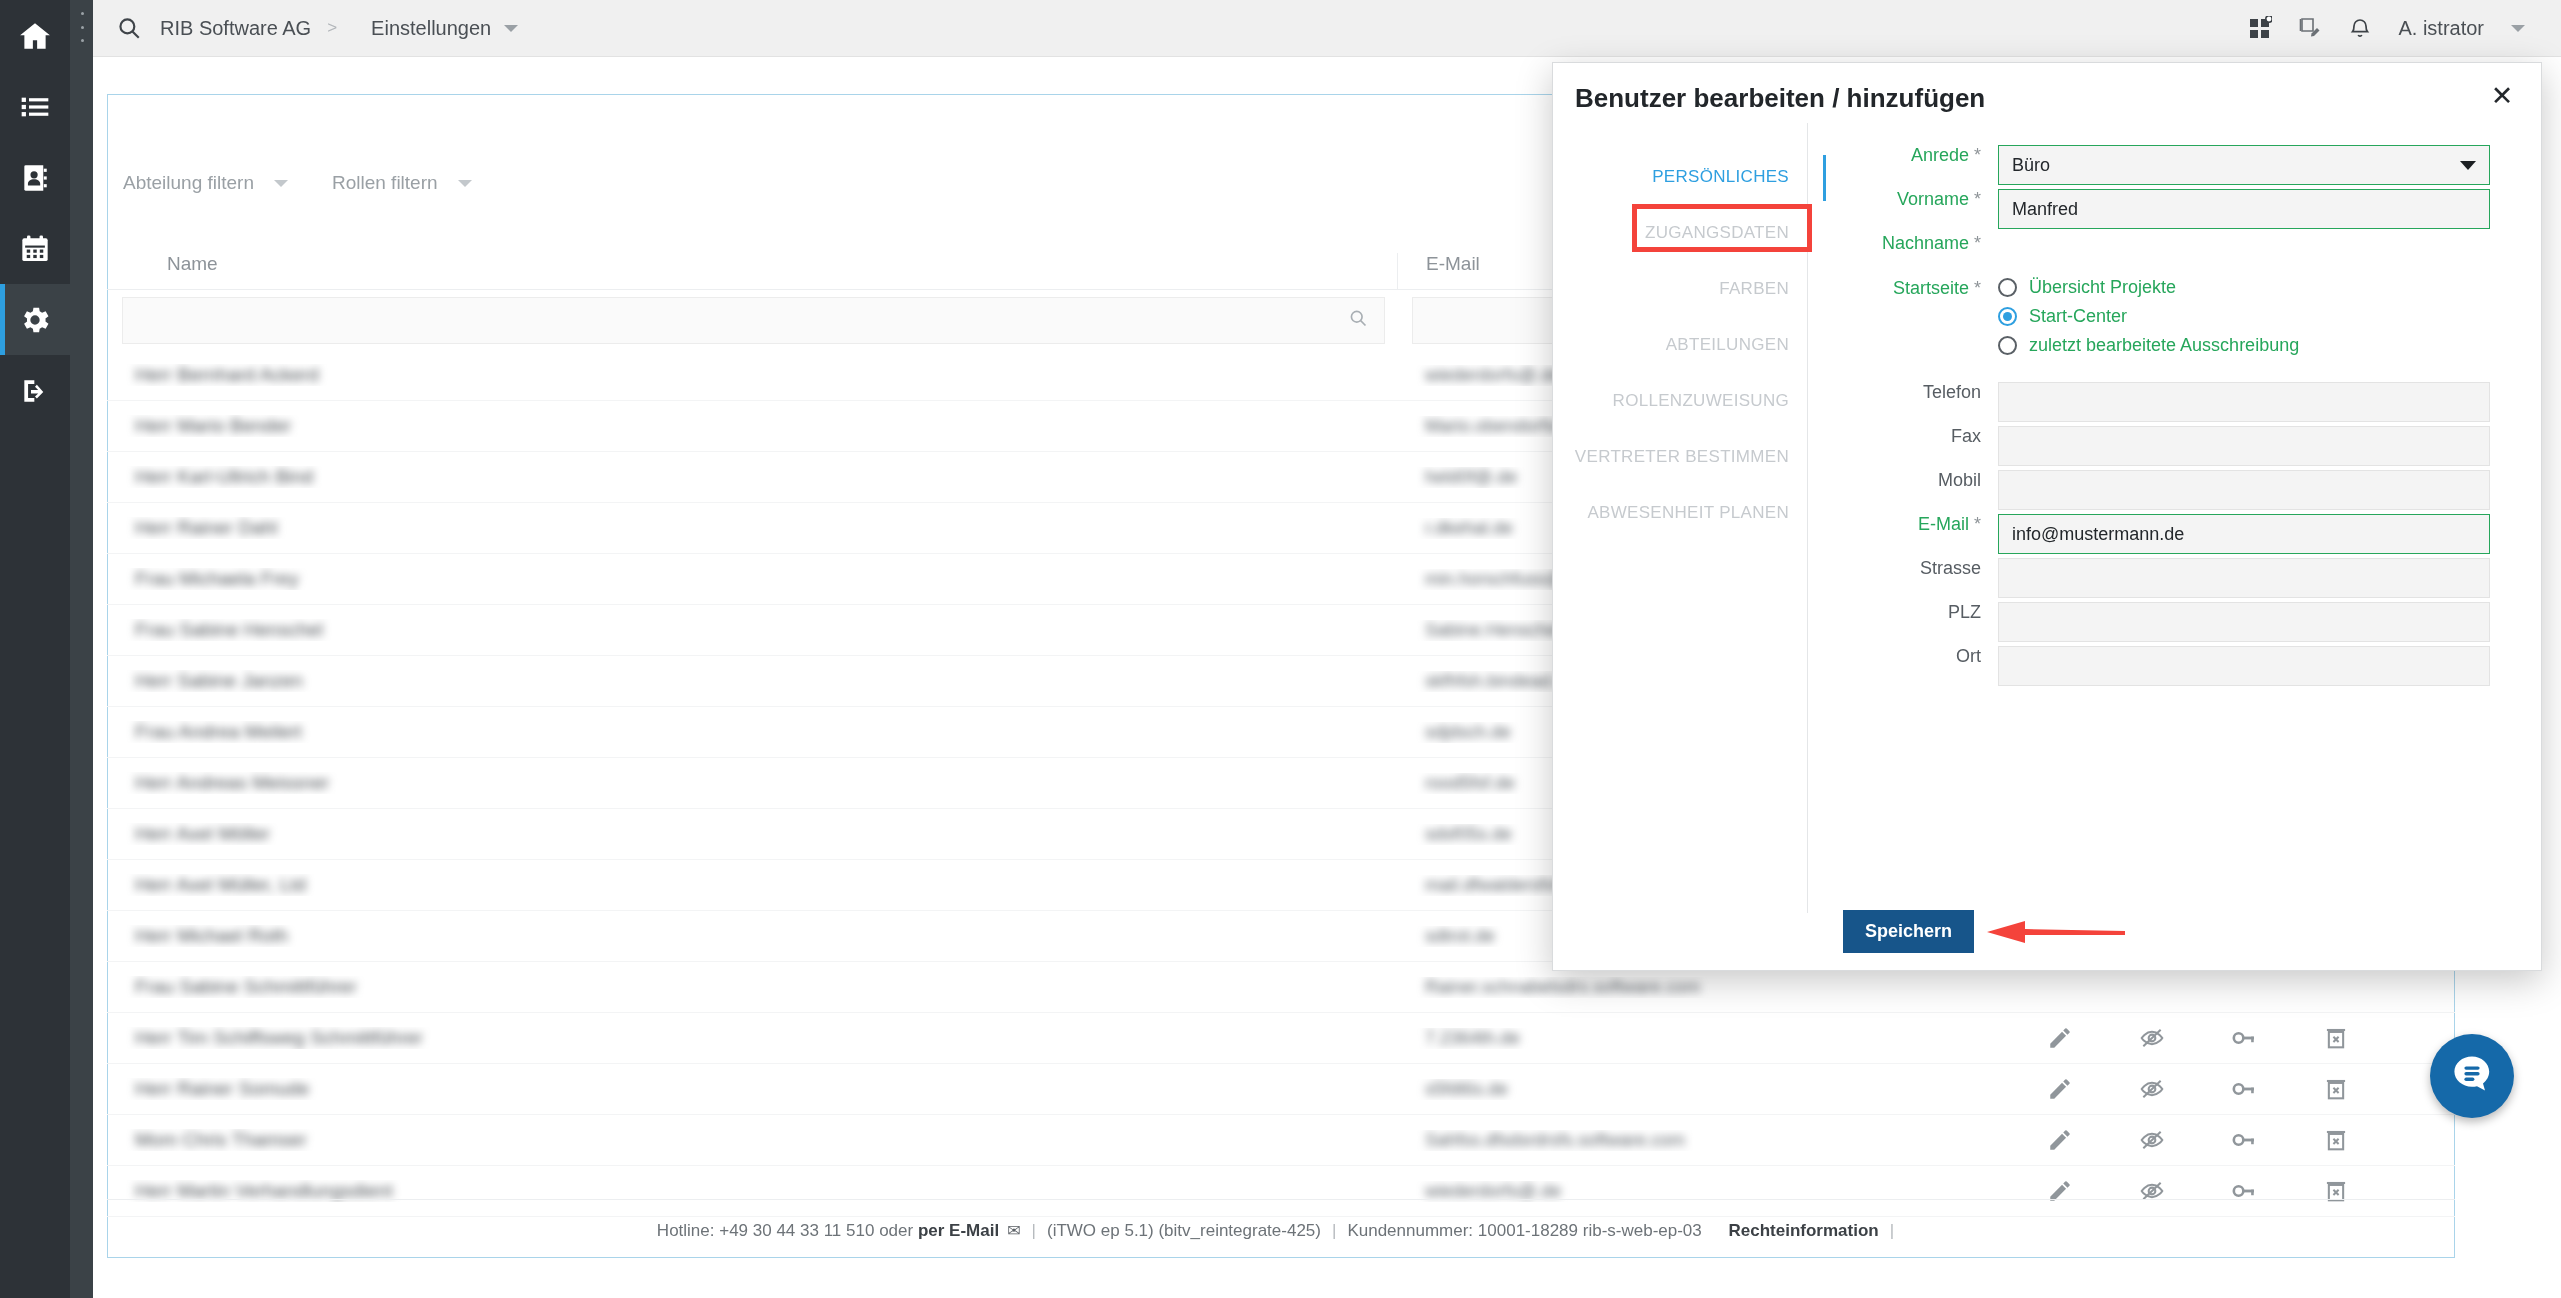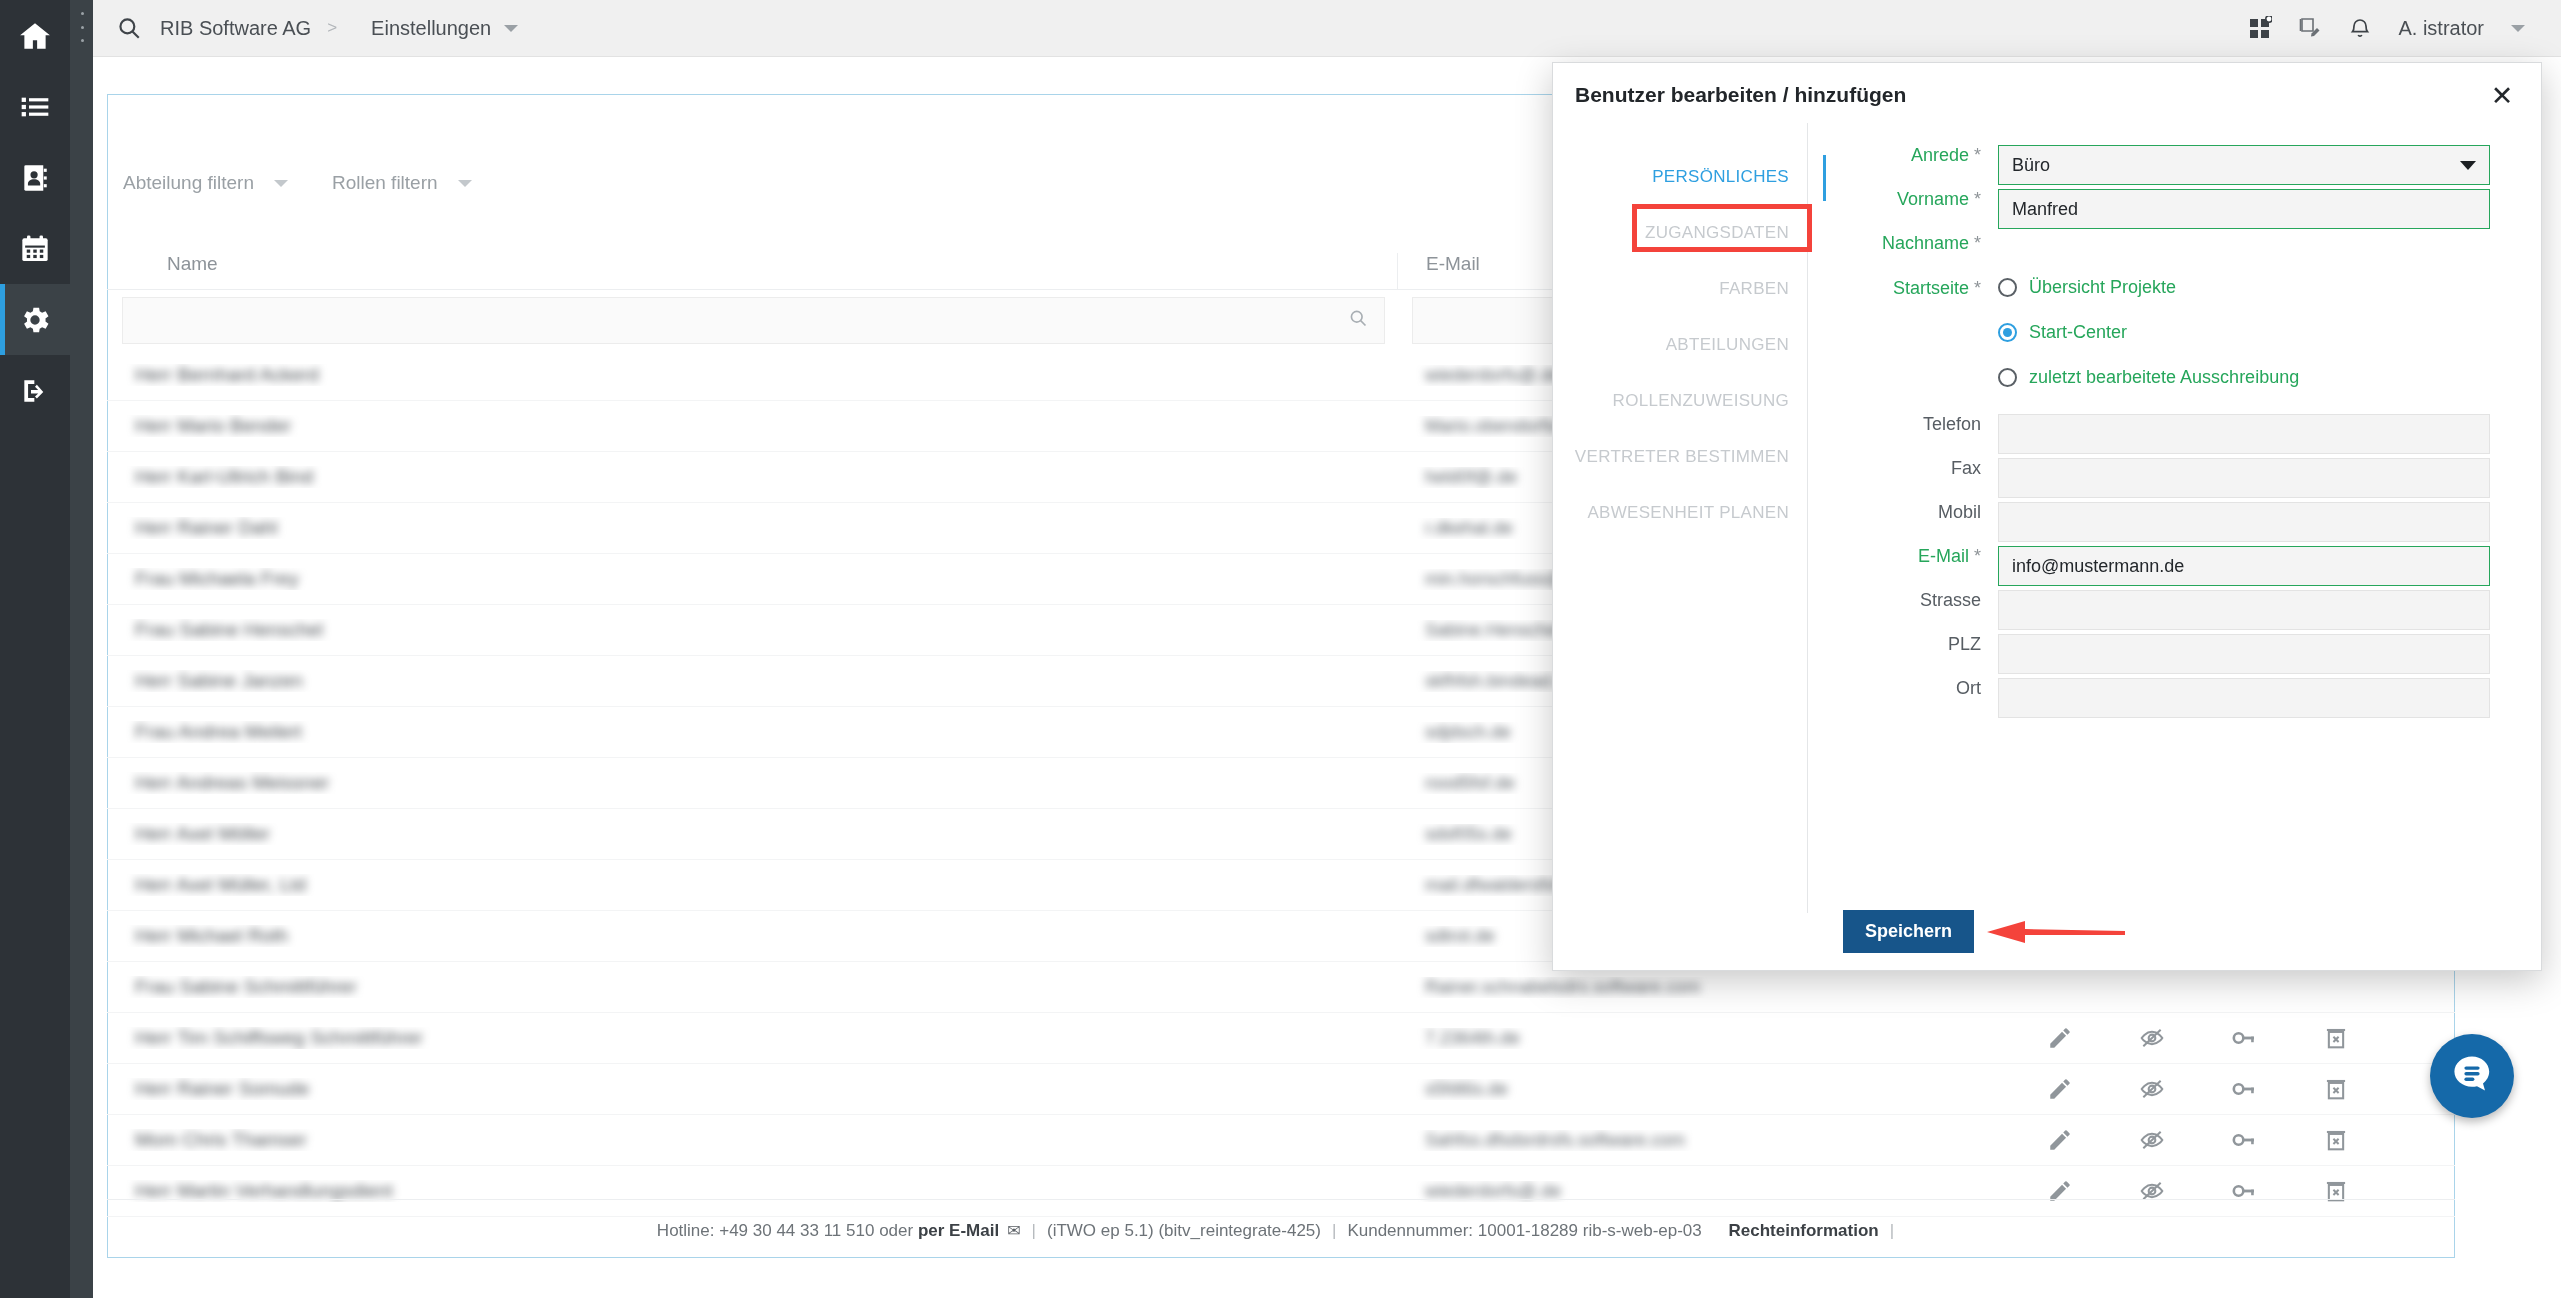--- a/index.html
+++ b/index.html
@@ -193,21 +193,21 @@
   .modal {
     position: absolute; left: 1552px; top: 62px;
     width: 990px; height: 909px;
     background: #ffffff;
     border: 1px solid #d9dbdd;
     box-shadow: 0 10px 34px rgba(0,0,0,.22);
     z-index: 50;
   }
   .modal-title {
     position: absolute; left: 22px; top: 20px;
-    font-size: 21px; font-weight: bold; color: #22262a;
+    font-size: 26px; font-weight: bold; color: #22262a;
   }
   .modal-close {
     position: absolute; right: 22px; top: 16px;
     width: 34px; height: 34px;
     display: flex; align-items: center; justify-content: center;
     font-size: 27px; color: #24282c; cursor: pointer;
     line-height: 1;
   }
 
   .modal-body {
@@ -283,21 +283,21 @@
     padding: 0 13px;
     display: flex; align-items: center; justify-content: space-between;
     cursor: pointer;
   }
   .select .scaret {
     width: 0; height: 0;
     border-left: 8px solid transparent;
     border-right: 8px solid transparent;
     border-top: 9px solid #1c1f22;
   }
-  .radios { display: flex; flex-direction: column; gap: 24px; }
+  .radios { display: flex; flex-direction: column; gap: 8px; }
   .radio {
     display: flex; align-items: center; gap: 12px;
     cursor: pointer;
   }
   .rbox {
     width: 19px; height: 19px; border-radius: 50%;
     border: 2px solid #5a6066;
     background: #fff;
     display: flex; align-items: center; justify-content: center;
     flex: 0 0 auto;

